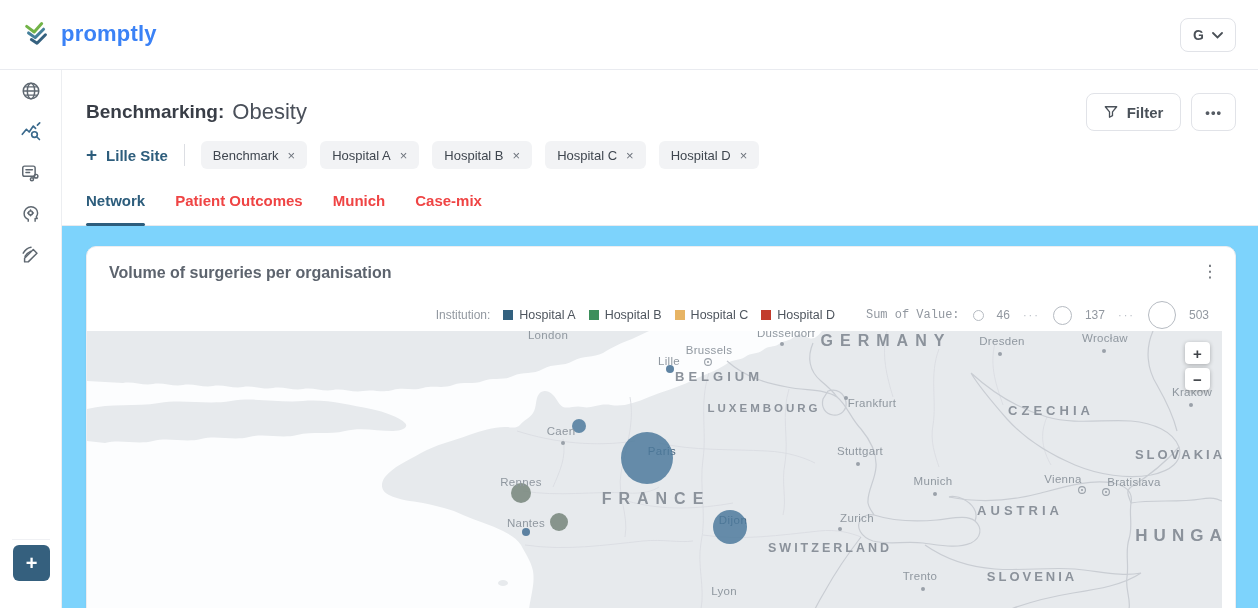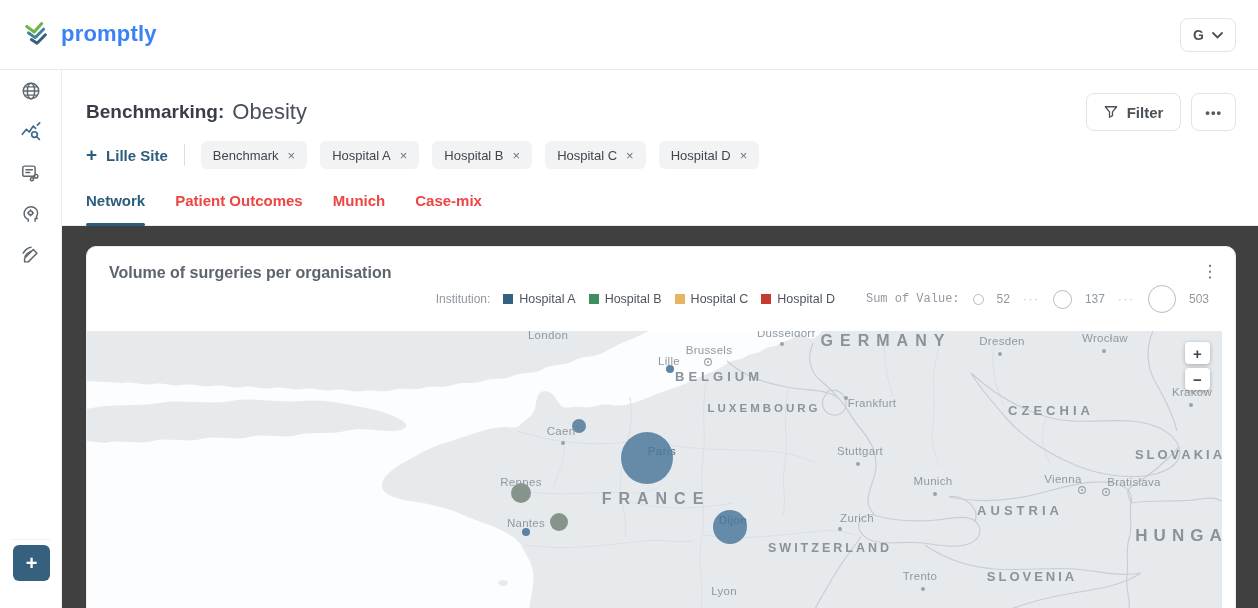--- a/index.html
+++ b/index.html
@@ -46,27 +46,27 @@
   .chip .x{color:#6d737c;font-size:13px;cursor:pointer;}
 
   .tabs-wrap{position:absolute;top:119px;left:0;right:0;height:37px;border-bottom:1px solid #e9eaee;}
   .tabs{display:flex;gap:30px;padding-left:24px;height:100%;}
   .tab{font-size:15px;color:#ef4444;position:relative;display:flex;align-items:flex-start;
        padding-top:3px;cursor:pointer;font-weight:bold;}
   .tab.active{color:#2d5d7c;font-weight:bold;}
   .tab.active::after{content:"";position:absolute;left:0;right:0;bottom:-1px;height:3px;
                      background:#2d5d7c;border-radius:2px;}
 
-  .content{position:absolute;top:156px;left:0;right:0;bottom:0;background:#404040;}
+  .content{position:absolute;top:156px;left:0;right:0;bottom:0;background:#7dd3fc;}
   .card{position:absolute;left:24px;top:20px;width:1150px;height:430px;background:#fff;
         border:1px solid #ededf0;border-radius:10px;box-shadow:0 1px 3px rgba(20,30,40,.05);overflow:hidden;}
   .card-title{position:absolute;left:22px;top:17px;font-size:16px;font-weight:bold;color:#5d646e;}
   .kebab{position:absolute;right:12px;top:12px;width:26px;height:26px;text-align:center;line-height:26px;
          font-size:17px;color:#6b7077;cursor:pointer;border-radius:4px;}
-  .legend-row{position:absolute;right:26px;top:36px;height:32px;display:flex;align-items:center;gap:13px;}
+  .legend-row{position:absolute;right:26px;top:52px;height:32px;display:flex;align-items:center;gap:13px;}
   .leg-label{font-size:12px;color:#9298a0;}
   .leg-items{display:flex;align-items:center;gap:13px;}
   .leg-item{display:flex;align-items:center;gap:6px;font-size:12.5px;color:#4e555e;cursor:pointer;}
   .leg-sq{width:10px;height:10px;display:inline-block;}
   .size-group{display:flex;align-items:center;gap:8px;margin-left:18px;font-family:Liberation Mono, monospace;}
   .size-circle{border:1px solid #b6bbc2;border-radius:50%;background:#fff;display:inline-block;}
   .size-val{font-size:12px;color:#9298a0;}
   .size-dots{color:#b9bec5;font-size:11px;letter-spacing:2px;}
 
   .map{position:absolute;left:0;top:84px;width:1135px;height:280px;overflow:hidden;
@@ -221,21 +221,21 @@
               <span>Hospital C</span>
             </div>
             <div class="leg-item">
               <span class="leg-sq" style="background: rgb(194, 59, 44);"></span>
               <span>Hospital D</span>
             </div>
           </div>
         <span class="leg-label size-group">Sum of Value:</span>
         <div class="leg-items" id="legend-sizes">
             <span class="size-circle" style="width: 11px; height: 11px;"></span>
-            <span class="size-val">52</span>
+            <span class="size-val">46</span>
             <span class="size-dots">···</span>
             <span class="size-circle" style="width: 19px; height: 19px;"></span>
             <span class="size-val">137</span>
             <span class="size-dots">···</span>
             <span class="size-circle" style="width: 28px; height: 28px;"></span>
             <span class="size-val">503</span>
           </div>
       </div>
 
       <div class="map" id="map">

